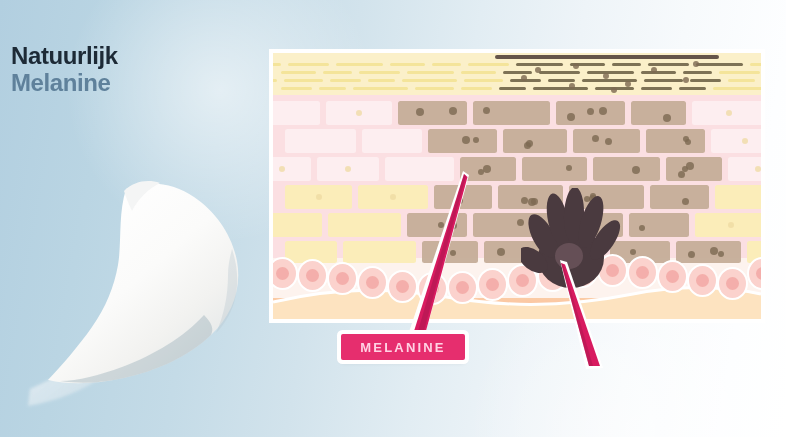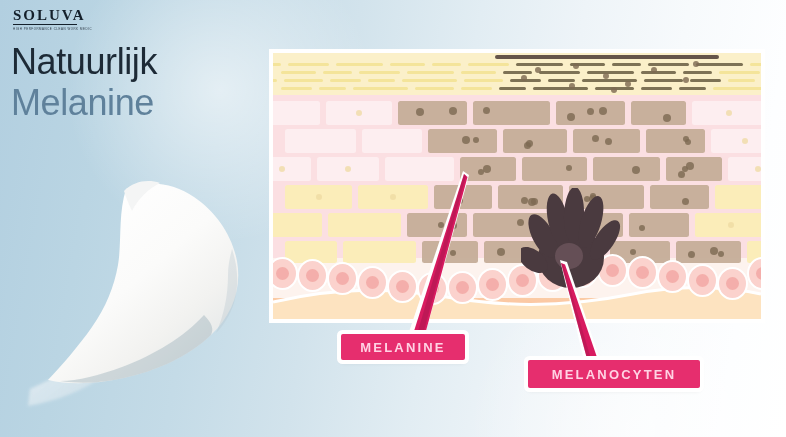--- a/index.html
+++ b/index.html
@@ -36,21 +36,21 @@
     margin-top:1.5px; white-space:nowrap; transform:scaleY(.9);
     transform-origin:left top;
   }
 
   
   #headline {
     position:absolute; left:11px; top:42px; width:250px;
     line-height:1.13; letter-spacing:-0.4px;
   }
   #headline .hl {
-    display:block; font-size:36px; font-weight:400; color:#1d2a36;
+    display:block; font-size:24px; font-weight:700; color:#1d2a36;
     white-space:nowrap;
   }
   #headline .hl.accent { color:#5f819b; }
 
   
   #cream { position:absolute; left:18px; top:175px; width:250px; height:235px; }
 
   
   #diagram {
     position:absolute; left:273px; top:53px; width:488px; height:266px;
@@ -101,25 +101,20 @@
   #badge-melanocyten { left:528px; top:360px; width:172px; height:28px; }
 </style>
 </head>
 <body>
 
 <div id="stage">
 
   <div class="bg-bloom" id="bloom1"></div>
   <div class="bg-bloom" id="bloom2"></div>
 
-  <div id="logo">
-    <div id="logo-word">SOLUVA</div>
-    <div id="logo-rule"></div>
-    <div id="logo-sub">HIGH PERFORMANCE CLEAN WORK MEDIC</div>
-  </div>
 
   <div id="headline">
     <span class="hl">Natuurlijk</span>
     <span class="hl accent">Melanine</span>
   </div>
 
   <svg id="cream" viewBox="0 0 250 235">
     <defs>
       <linearGradient id="cg" x1="0.15" y1="0.1" x2="0.85" y2="0.95">
         <stop offset="0%" stop-color="#ffffff"></stop>
@@ -403,15 +398,14 @@
     <path d="M64,6 L66,8 L21,174 L15,173 Z" fill="#a0174c" opacity="0.45"></path>
   </svg>
 
   <svg class="pointer" style="left:548px; top:258px; width:80px; height:112px;" viewBox="0 0 80 112">
     <path d="M12,2 L19,4 L55,110 L38,111 Z" fill="#ffffff"></path>
     <path d="M13,5 L17,6.5 L52,108 L41,108 Z" fill="#d81b60"></path>
     <path d="M13,5 L15,6 L45,108 L41,108 Z" fill="#a0174c" opacity="0.4"></path>
   </svg>
 
   <div class="badge" id="badge-melanine">MELANINE</div>
-  <div class="badge" id="badge-melanocyten">MELANOCYTEN</div>
 
 </div>
 
 </body></html>

